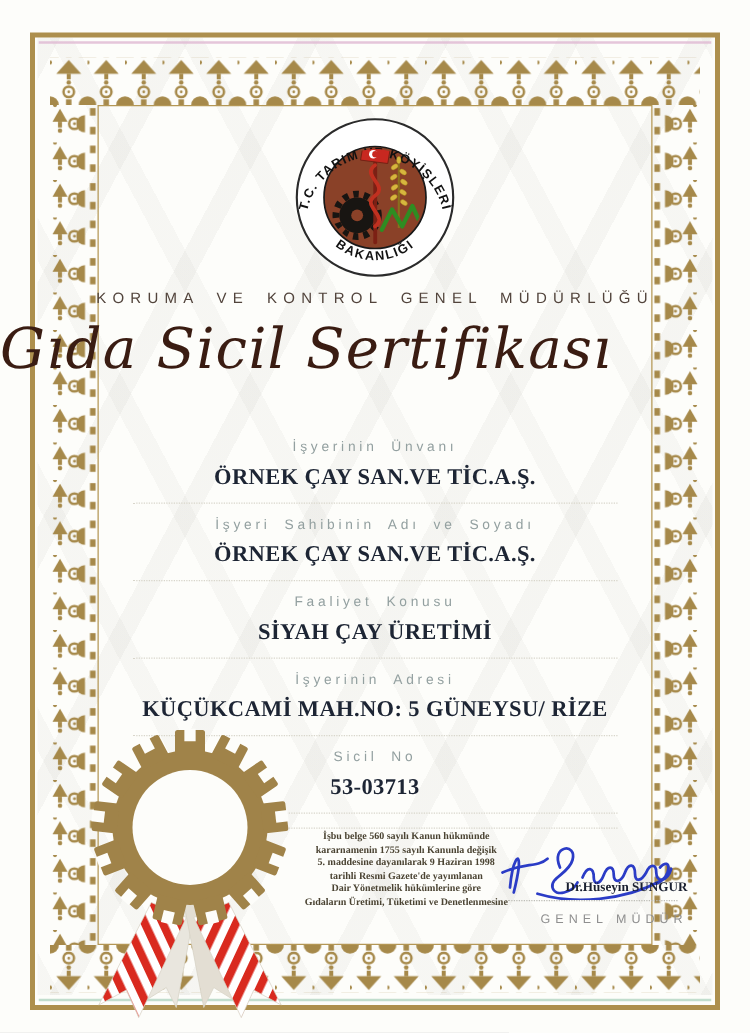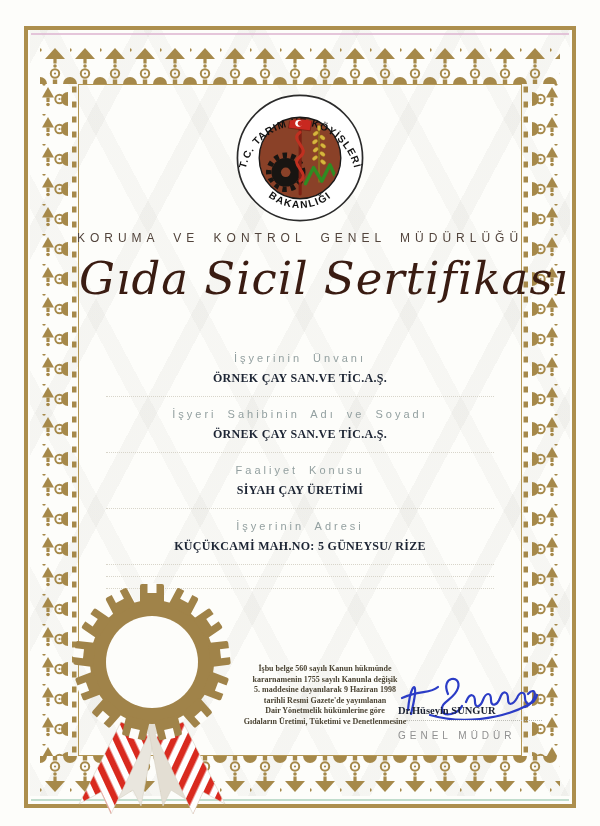--- a/index.html
+++ b/index.html
@@ -28,40 +28,40 @@
   .inner-rule{position:absolute;left:78px;right:78px;top:84px;bottom:70px;border:1px solid #b49755;z-index:1;}
   
   .content{position:absolute;inset:0;z-index:2;}
   .emblem{position:absolute;left:232px;top:90px;width:136px;height:136px;}
   .department{
     position:absolute;left:60px;right:60px;top:231px;text-align:center;
     font-size:12px;font-weight:normal;color:#52443c;
     letter-spacing:5px;word-spacing:6px;white-space:nowrap;
   }
   .cert-title{
-    position:absolute;left:0;right:0;top:252px;text-align:center;
+    position:absolute;left:0;right:0;top:252px;text-align:left;
     font-family:"DejaVu Serif",serif;font-style:italic;font-size:45px;
-    color:#3a1c12;letter-spacing:1px;padding-left:48px;
+    color:#3a1c12;letter-spacing:1px;
   }
   .fields{position:absolute;left:80px;right:80px;top:352px;text-align:center;}
   .field-label{
     font-size:11px;color:#93a0a0;letter-spacing:3px;word-spacing:5px;
     margin-bottom:7px;white-space:nowrap;
   }
   .field-value{
-    font-family:"Liberation Serif",serif;font-weight:bold;font-size:12px;
+    font-family:"Liberation Serif",serif;font-weight:bold;font-size:18px;
     color:#1d2534;letter-spacing:.3px;white-space:nowrap;
   }
   .field-sep{border:0;border-top:1.5px dotted #d8d5ca;width:88%;margin:10px auto 11px;}
   .legal{
     position:absolute;left:212px;width:226px;top:664px;text-align:center;
     font-family:"Liberation Serif",serif;font-weight:bold;font-size:8px;
     line-height:10.5px;color:#4b4433;
   }
-  .signature{position:absolute;left:398px;top:668px;width:152px;text-align:left;}
+  .signature{position:absolute;left:398px;top:668px;width:152px;text-align:right;}
   .autograph{display:block;margin:0 auto;}
   .sig-name{
     font-family:"Liberation Serif",serif;font-weight:bold;font-size:10.5px;
     color:#1a2030;margin-top:-15px;white-space:nowrap;
   }
   .sig-rule{border:0;border-top:1px dotted #bdbdb6;margin:4px 8px 0;}
   .sig-role{font-size:10px;letter-spacing:4px;color:#8f8f8f;margin-top:9px;white-space:nowrap;}
   .seal{position:absolute;left:34px;top:540px;width:236px;height:286px;z-index:3;}
   .defs-holder{position:absolute;width:0;height:0;overflow:hidden;}
 </style>
@@ -197,20 +197,24 @@
       <div class="field">
         <div class="field-label">Faaliyet Konusu</div>
         <div class="field-value">SİYAH ÇAY ÜRETİMİ</div>
       </div>
       <hr class="field-sep">
       <div class="field">
         <div class="field-label">İşyerinin Adresi</div>
         <div class="field-value">KÜÇÜKCAMİ MAH.NO: 5  GÜNEYSU/ RİZE</div>
       </div>
       <hr class="field-sep">
+      <div class="field">
+        <div class="field-label">Sicil No</div>
+        <div class="field-value">53-03713</div>
+      </div>
       <hr class="field-sep">
       <hr class="field-sep">
     </div>
 
     <div class="legal">
       <div>İşbu belge 560 sayılı Kanun hükmünde</div>
       <div>kararnamenin 1755 sayılı Kanunla değişik</div>
       <div>5. maddesine dayanılarak 9 Haziran 1998</div>
       <div>tarihli Resmi Gazete'de yayımlanan</div>
       <div>Dair Yönetmelik hükümlerine göre</div>

